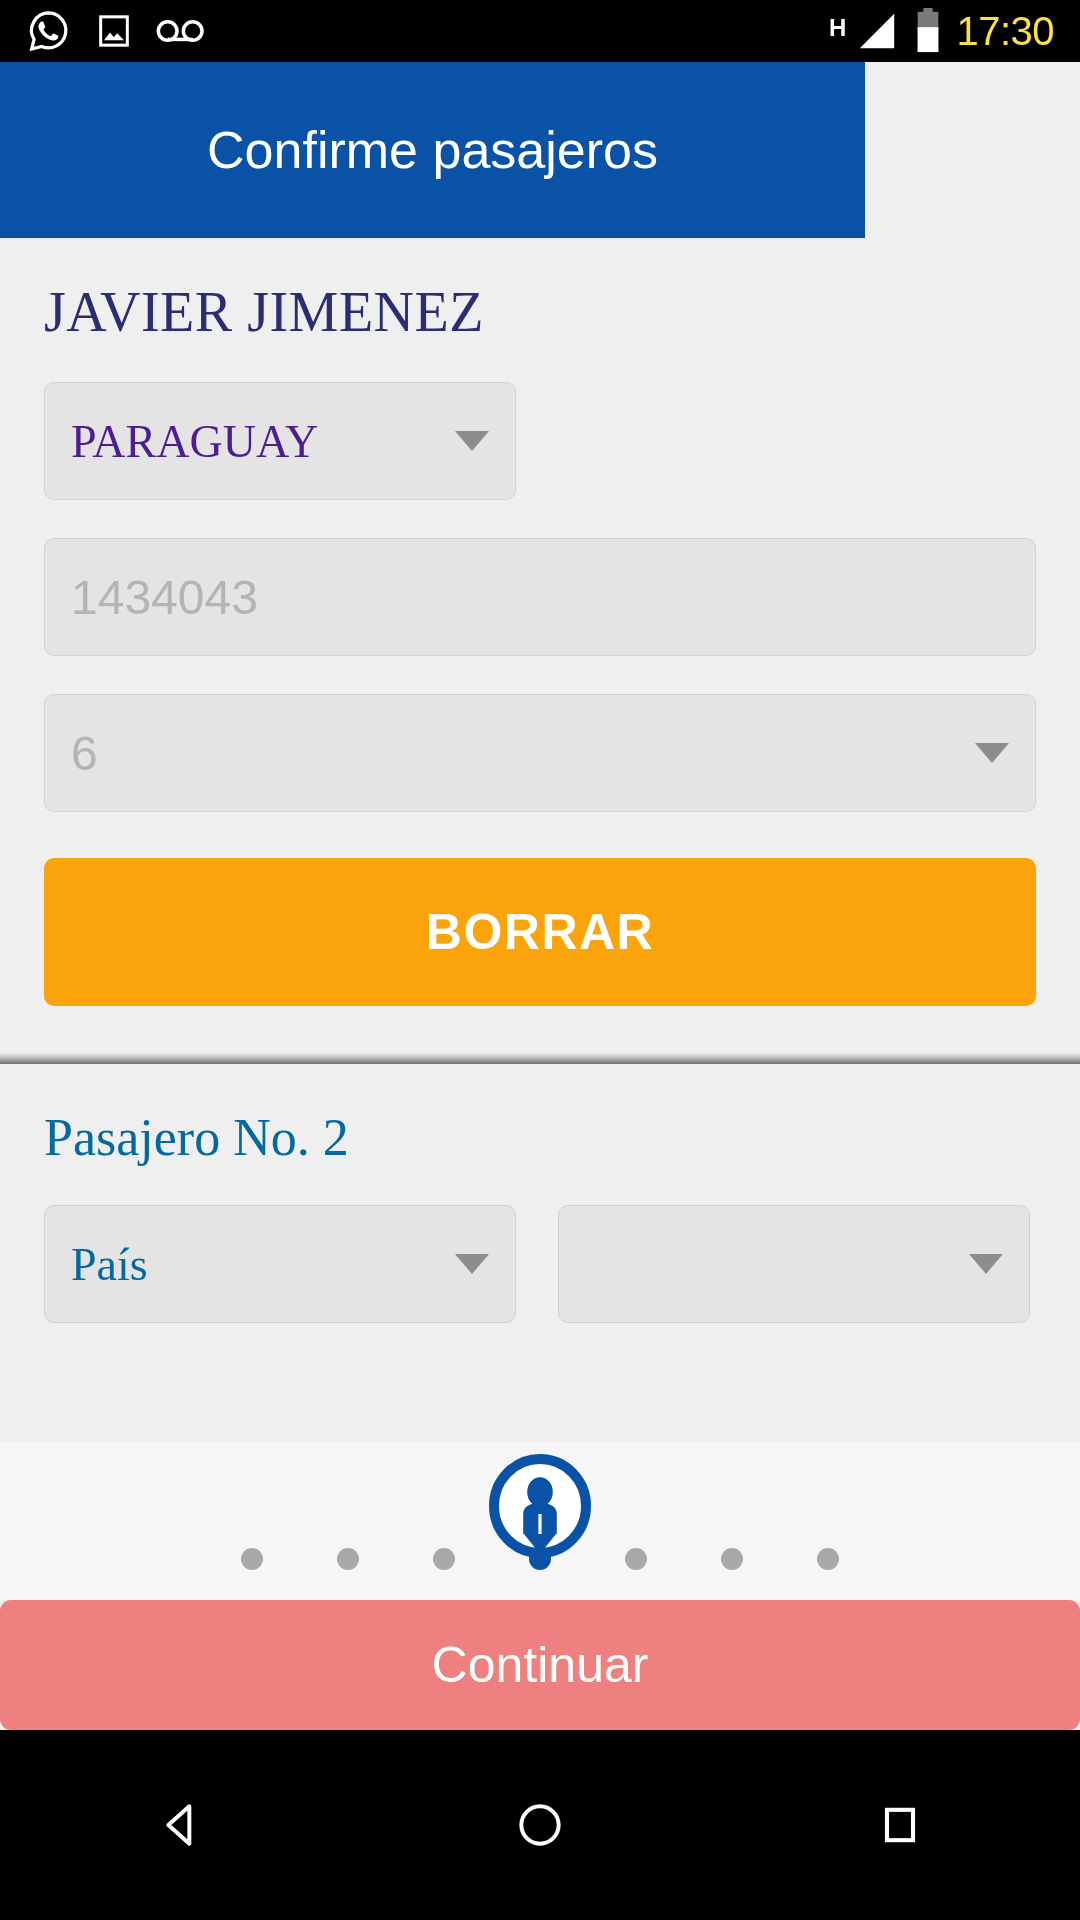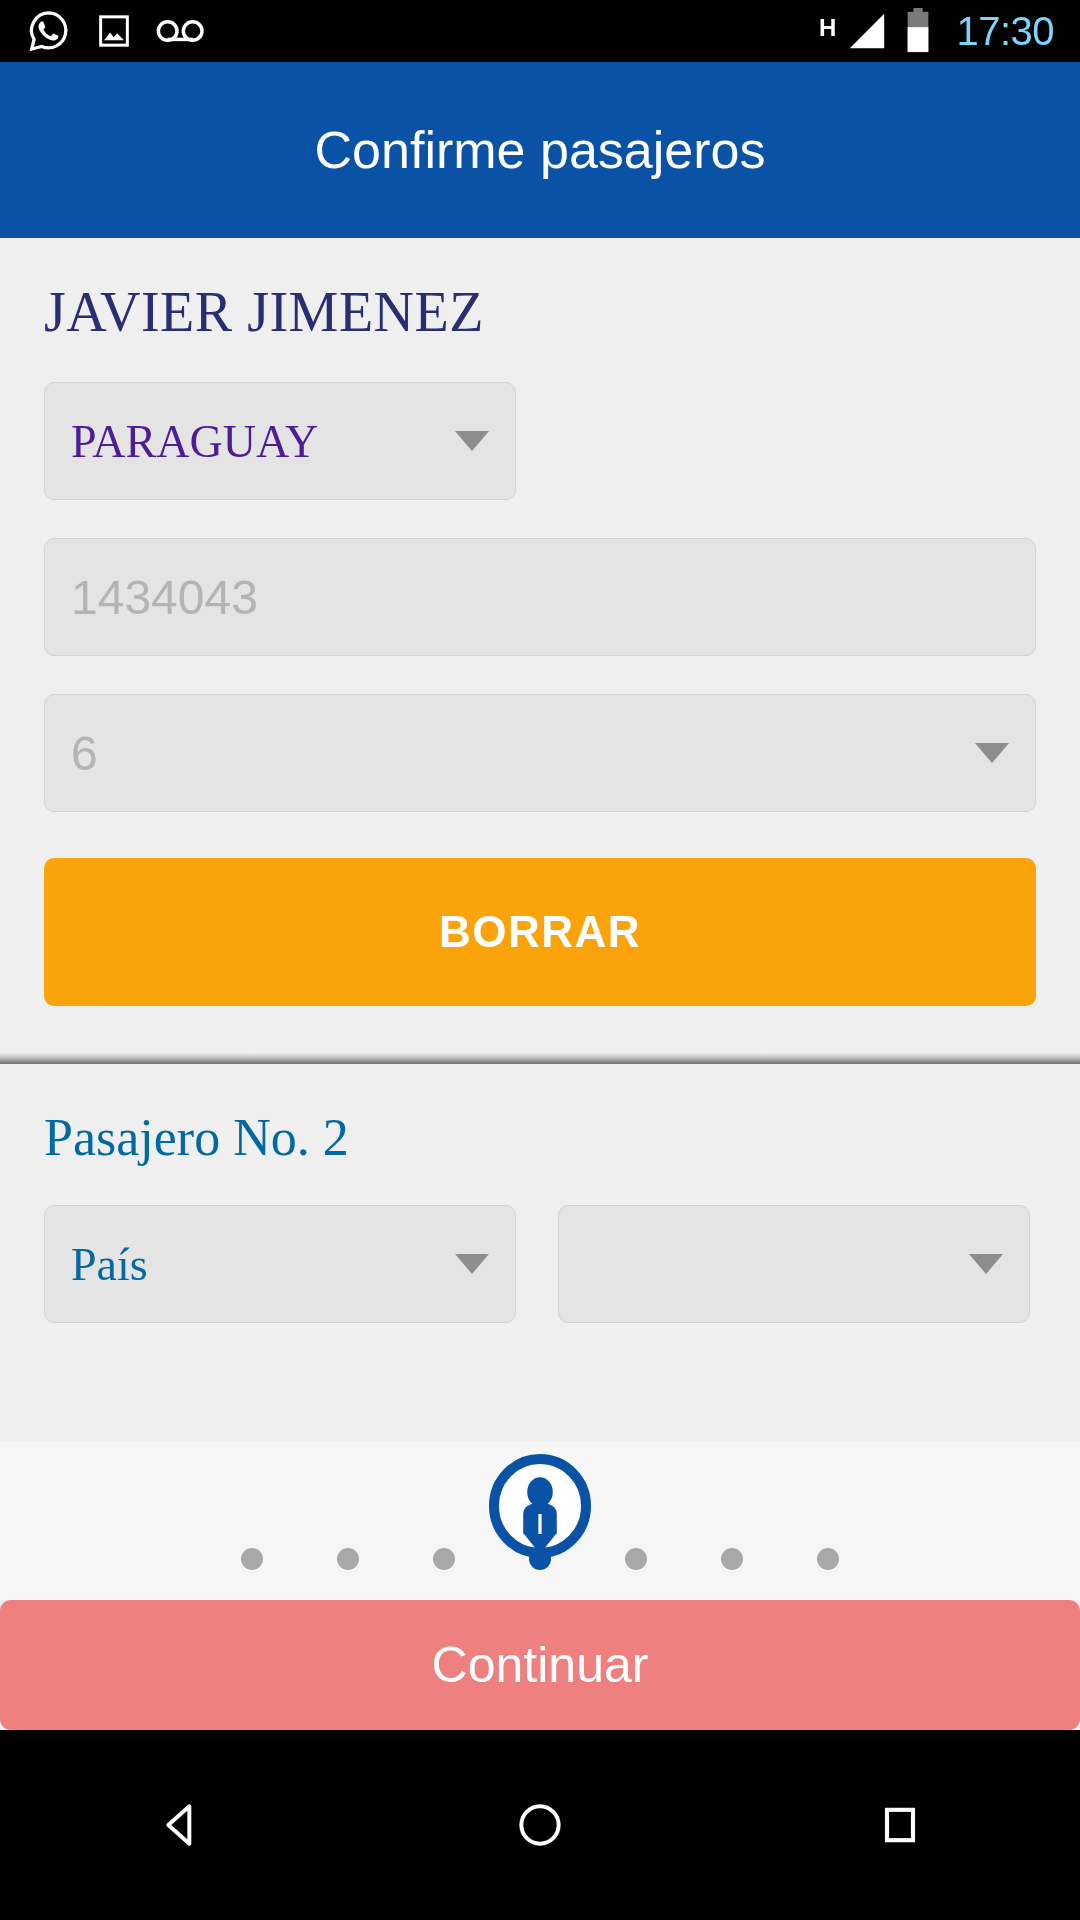--- a/index.html
+++ b/index.html
@@ -13,28 +13,28 @@
 
   
   .statusbar {
     position:absolute; top:0; left:0; width:1080px; height:62px;
     background:#000; display:flex; align-items:center;
     padding:0 26px;
   }
   .sb-left { display:flex; align-items:center; gap:22px; }
   .sb-right { margin-left:auto; display:flex; align-items:center; gap:14px; }
   .sb-clock {
-    color:#7dd3fc; font-size:40px; font-weight:400; letter-spacing:-0.5px;
-    font-family:"Liberation Sans", sans-serif; margin-left:10px;
+    color:#fde047; font-size:40px; font-weight:400; letter-spacing:-0.5px;
+    font-family:"Liberation Sans", sans-serif; 
   }
   .ic { display:block; }
 
   
   .appbar {
-    position:absolute; top:62px; left:0; width:1080px; height:176px;
+    position:absolute; top:62px; left:0; width:865px; height:176px;
     background:#0A52A6; display:flex; align-items:center; justify-content:center;
   }
   .appbar-title {
     color:#fff; font-size:52px; font-weight:400;
     font-family:"Liberation Sans", sans-serif;
   }
 
   
   .content {
     position:absolute; top:238px; left:0; width:1080px; height:1204px;
@@ -71,21 +71,21 @@
   }
   .caret {
     position:absolute; right:26px; top:50%; transform:translateY(-50%);
     width:0; height:0; border-left:17px solid transparent;
     border-right:17px solid transparent; border-top:20px solid #8d8d8d;
   }
 
   .btn-borrar {
     margin:46px 44px 0 44px; height:148px; background:#FBA30A;
     border-radius:10px; display:flex; align-items:center; justify-content:center;
-    color:#fff; font-size:44px; font-weight:700; letter-spacing:1.5px;
+    color:#fff; font-size:50px; font-weight:700; letter-spacing:1.5px;
     font-family:"Liberation Sans", sans-serif;
   }
 
   .divider {
     margin-top:46px; width:100%; height:12px;
     background:linear-gradient(to bottom,#f4f4f4 0%,#c9c9c9 40%,#6f6f6f 100%);
   }
 
   
   .stepper {

